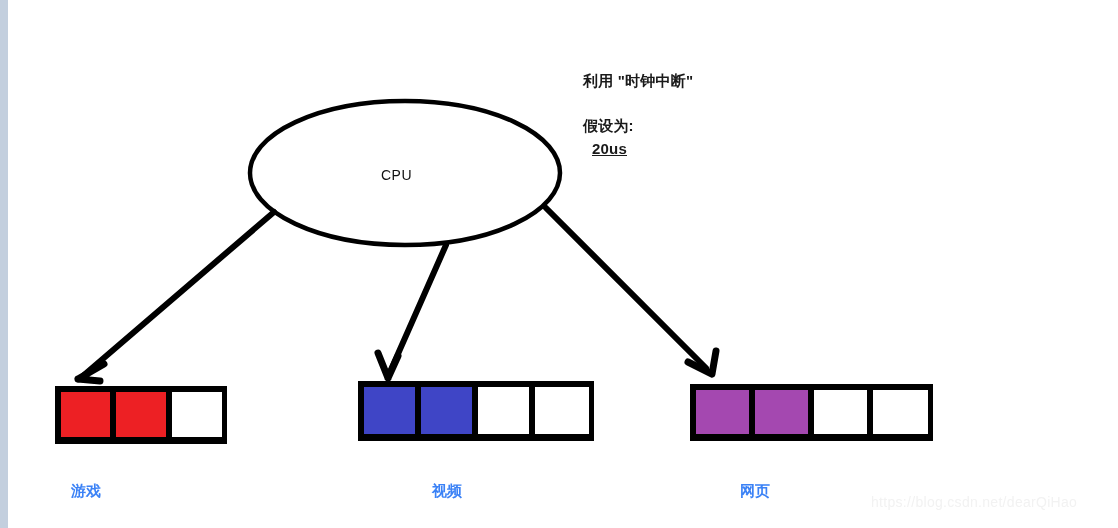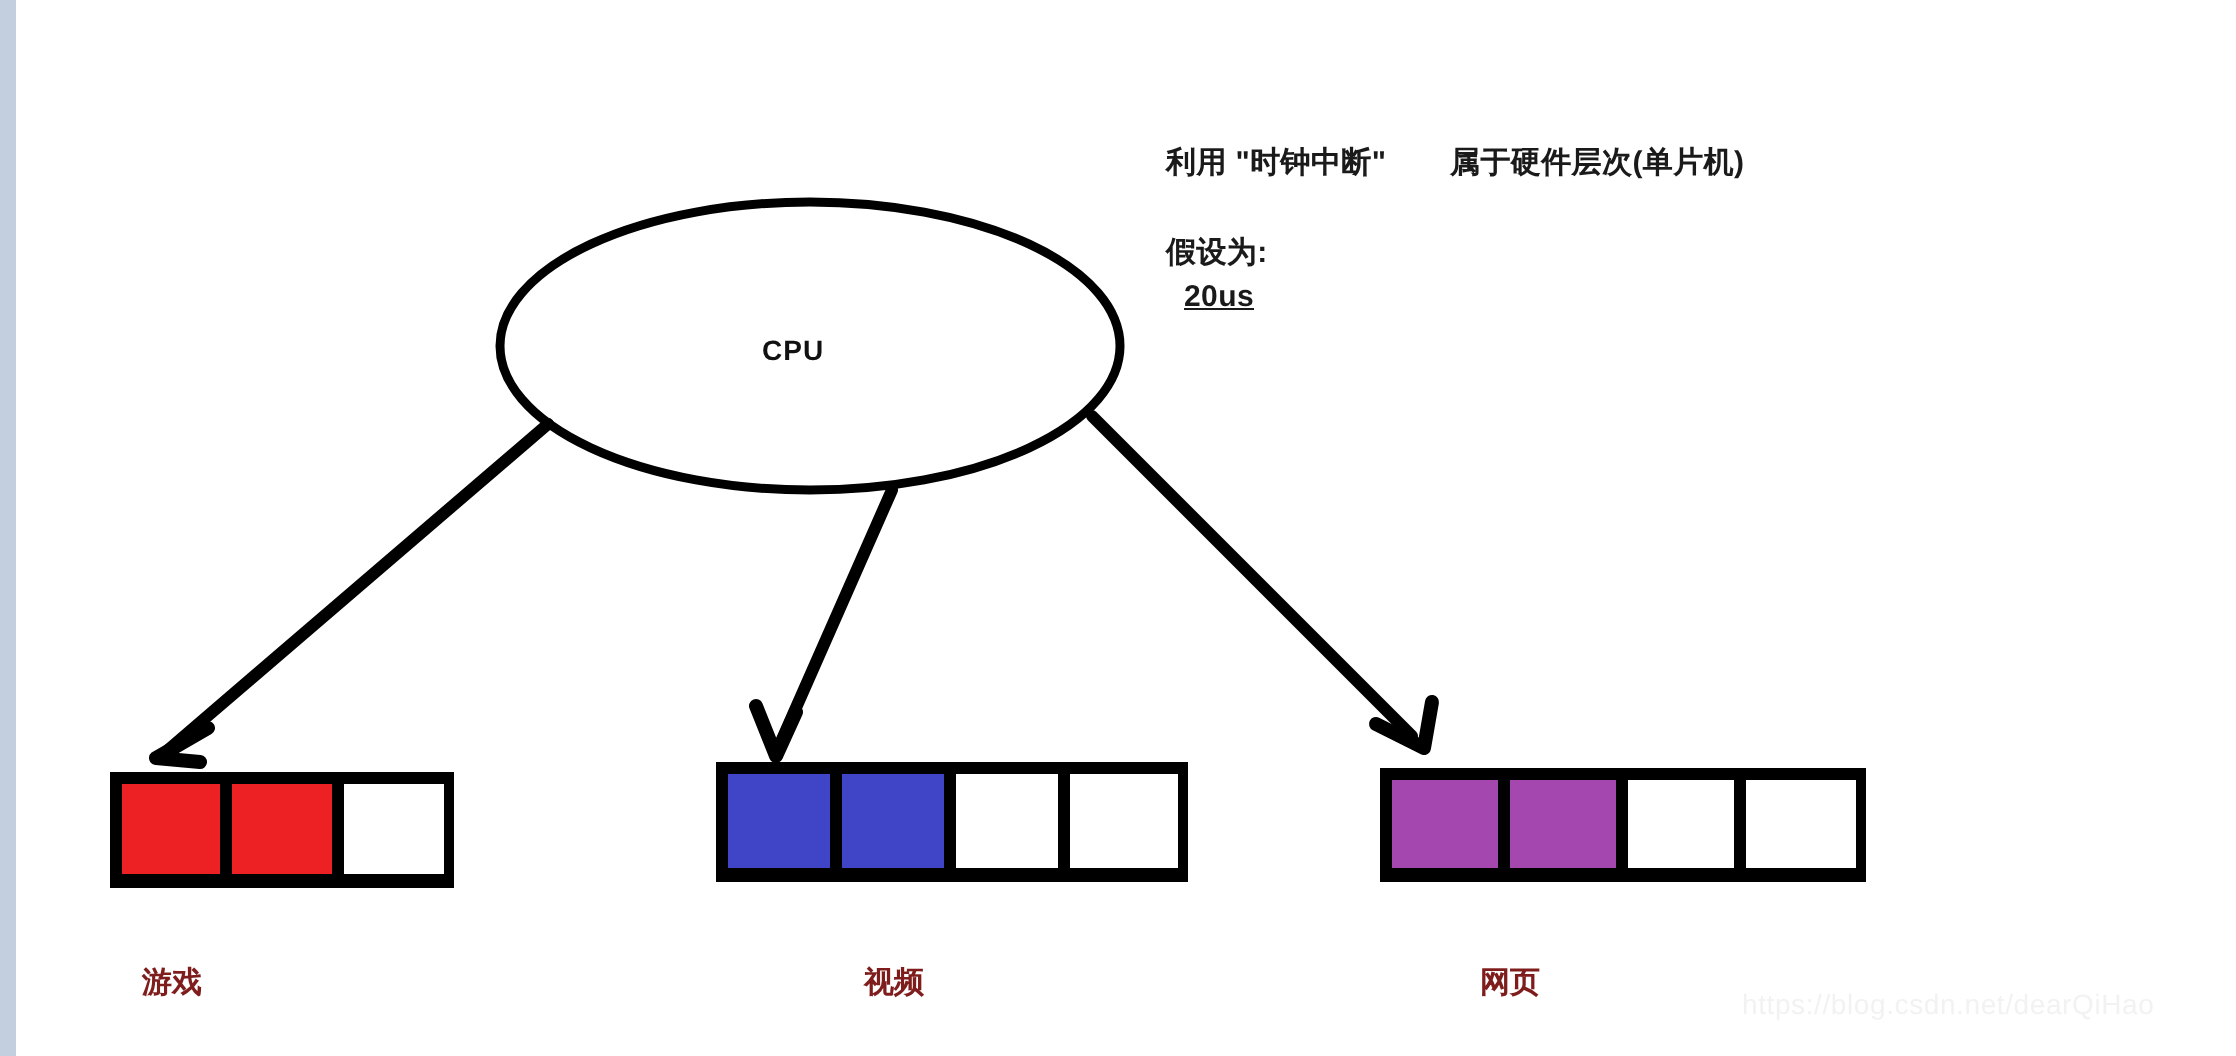--- a/index.html
+++ b/index.html
@@ -54,30 +54,30 @@
   #note-line1 { left: 583px; top: 72px; }
   #note-line1b { left: 725px; top: 72px; }
   #note-line2 { left: 583px; top: 117px; }
   #note-line3 { left: 592px; top: 140px; text-decoration: underline; }
 
   #cpu-label {
     position: absolute;
     left: 381px;
     top: 167px;
     font-size: 14px;
-    font-weight: bold;
+    font-weight: normal;
     color: #111111;
     letter-spacing: 0.5px;
   }
 
   .group-label {
     position: absolute;
     font-size: 15px;
     font-weight: bold;
-    color: #7f1d1d;
+    color: #3b82f6;
   }
   #label-game  { left: 71px;  top: 482px; }
   #label-video { left: 432px; top: 482px; }
   #label-web   { left: 740px; top: 482px; }
 
   
   .box-group {
     position: absolute;
     display: flex;
     background: #000000;
@@ -143,21 +143,20 @@
 
     <g>
       <line x1="546" y1="208" x2="706" y2="368" stroke="#000000" stroke-width="6" stroke-linecap="round"></line>
       <path d="M 712 374 L 688 362 M 712 374 L 716 351" stroke="#000000" stroke-width="7" stroke-linecap="round" fill="none"></path>
     </g>
   </svg>
 
   <div id="cpu-label">CPU</div>
 
   <div class="note-text" id="note-line1">利用 "时钟中断"</div>
-  <div class="note-text" id="note-line1b">属于硬件层次(单片机)</div>
   <div class="note-text" id="note-line2">假设为:</div>
   <div class="note-text" id="note-line3">20us</div>
 
   <div class="box-group" id="group-game">
     <div class="cell" style="background: rgb(237, 32, 36);"></div>
     <div class="cell" style="background: rgb(237, 32, 36);"></div>
     <div class="cell" style="background: rgb(255, 255, 255);"></div>
   </div>
   <div class="group-label" id="label-game">游戏</div>
 

